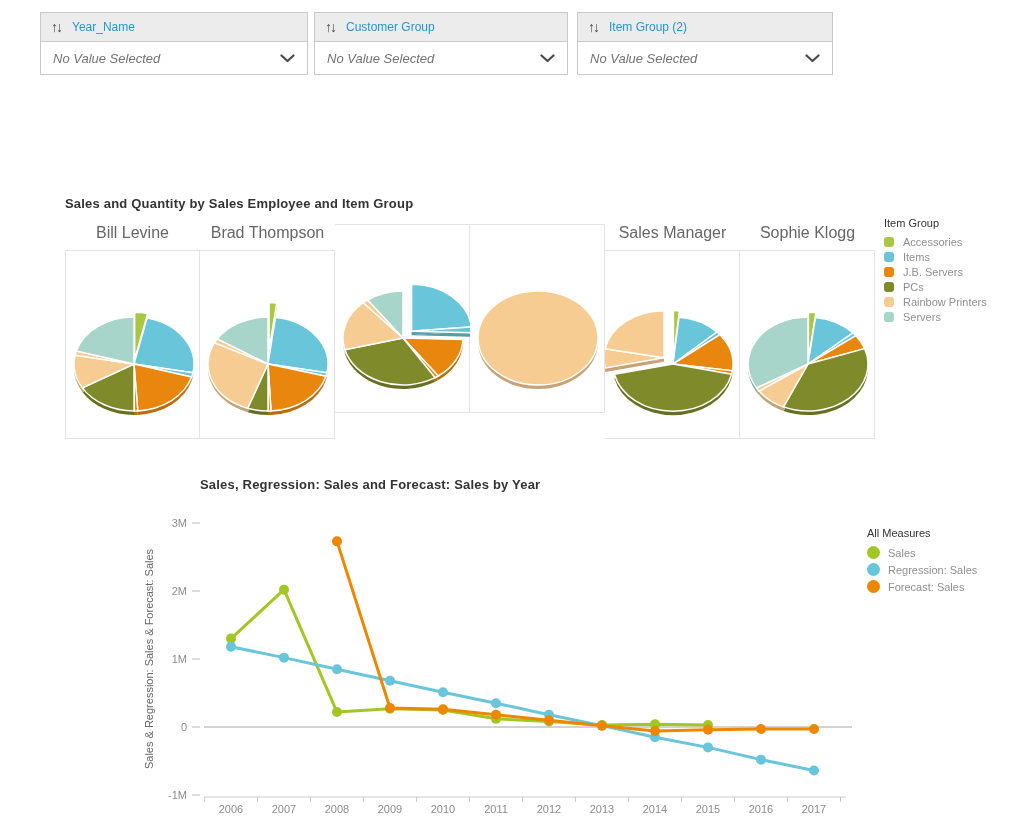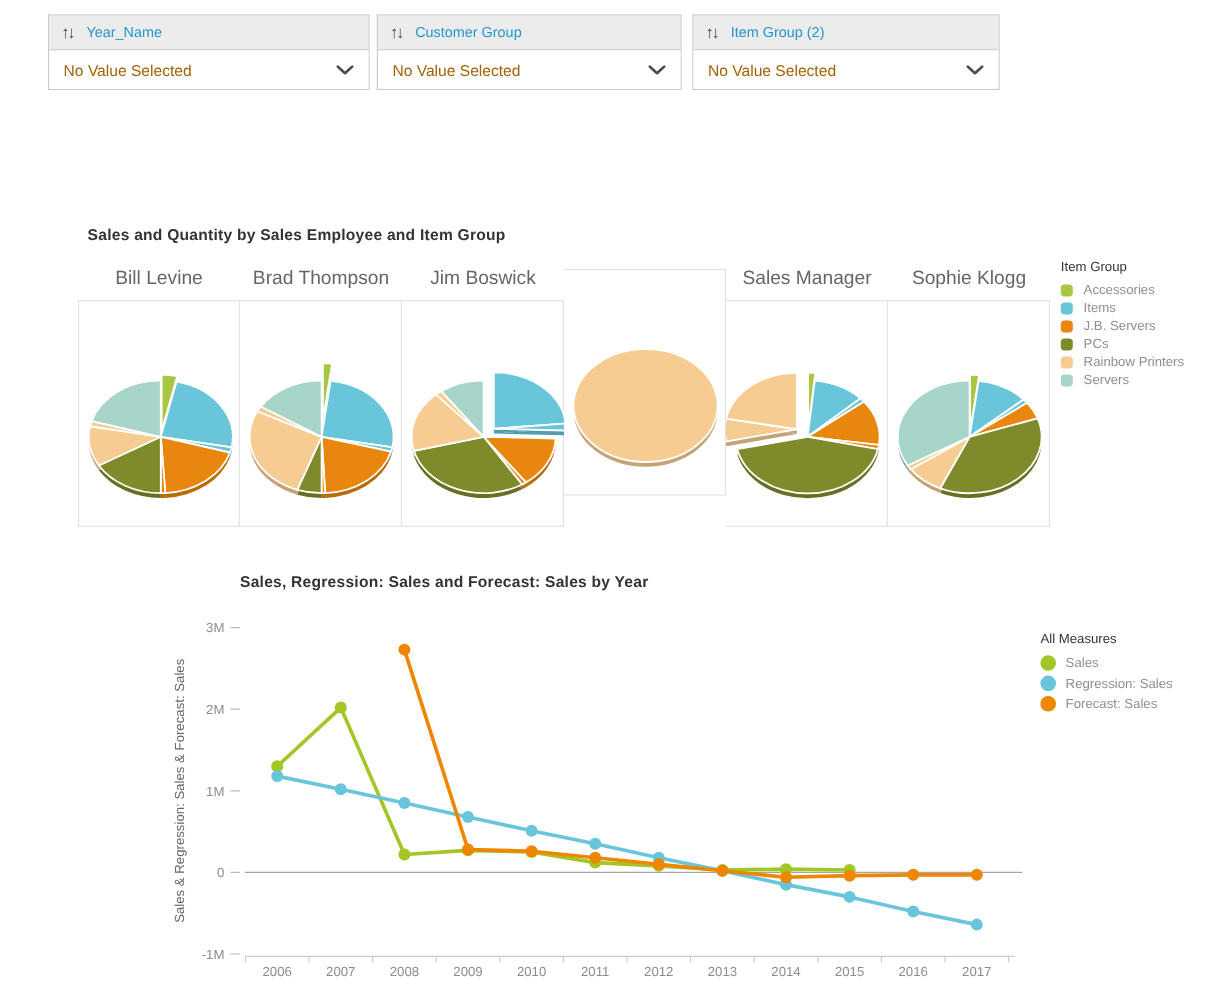--- a/index.html
+++ b/index.html
@@ -4,21 +4,21 @@
 <style>
   html,body{margin:0;padding:0;background:#fff;}
   body{font-family:"Liberation Sans",sans-serif;}
   .page{position:relative;width:1024px;height:824px;background:#ffffff;overflow:hidden;}
 
   
   .filter{position:absolute;top:12px;border:1px solid #c9c9c9;background:#fff;box-sizing:border-box;}
   .filter-header{height:28px;background:#ececec;border-bottom:1px solid #c9c9c9;display:flex;align-items:center;padding:0 10px;gap:11px;cursor:pointer;}
   .sort-icon{font-weight:bold;color:#4a4a4a;font-size:14px;letter-spacing:-2px;line-height:1;}
   .filter-label{color:#2496cd;font-size:12px;}
-  .filter-value{height:32px;display:flex;align-items:center;justify-content:space-between;padding:0 12px 0 12px;font-size:13px;color:#a16207;cursor:pointer;background:#fff;}
+  .filter-value{height:32px;display:flex;align-items:center;justify-content:space-between;padding:0 12px 0 12px;font-size:13px;color:#737373;cursor:pointer;background:#fff;font-style:italic;}
   .chev{flex:0 0 auto;}
 
   
   .chart-title{position:absolute;font-size:13px;font-weight:bold;color:#333;letter-spacing:.2px;}
   .pie-grid{position:absolute;left:65px;top:224px;display:flex;}
   .pie-col{width:135px;box-sizing:border-box;}
   .pie-col-header{height:26px;text-align:center;font-size:16px;color:#666;}
   .pie-cell{height:187px;border-top:1px solid #e3e3e3;border-bottom:1px solid #e3e3e3;border-right:1px solid #e3e3e3;box-sizing:content-box;}
   .pie-col:first-child .pie-cell{border-left:1px solid #e3e3e3;}
   .pie-cell svg{display:block;}
@@ -74,21 +74,21 @@
       <span class="filter-label">Item Group (2)</span>
     </div>
     <div class="filter-value">
       <span>No Value Selected</span>
       <svg class="chev" width="15" height="9" viewBox="0 0 15 9">
           <path d="M1.5 1.5 L7.5 7 L13.5 1.5" fill="none" stroke="#4a4a4a" stroke-width="2.2" stroke-linecap="round" stroke-linejoin="round"></path>
         </svg>
     </div>
   </div>
 
-  <div class="chart-title" style="left:65px;top:188px;margin-left:8px;">Sales and Quantity by Sales Employee and Item Group</div>
+  <div class="chart-title" style="left:65px;top:196px;">Sales and Quantity by Sales Employee and Item Group</div>
   <div class="pie-grid" id="pie-grid">
       <div class="pie-col">
         <div class="pie-col-header">Bill Levine</div>
         <div class="pie-cell">
           <svg width="135" height="187">
             <path d="M 68.7 112.2 L 68.7 65.2 A 60 47 0 0 1 81.7 66.4 Z" fill="rgb(134,159,54)"></path>
             <path d="M 68.0 117.0 L 81.1 71.1 A 60 47 0 0 1 126.9 125.8 Z" fill="rgb(83,158,174)"></path>
             <path d="M 68.0 117.0 L 126.9 125.8 A 60 47 0 0 1 125.6 130.1 Z" fill="rgb(83,158,174)"></path>
             <path d="M 68.0 117.0 L 125.6 130.1 A 60 47 0 0 1 71.8 163.9 Z" fill="rgb(186,107,11)"></path>
             <path d="M 68.0 117.0 L 71.8 163.9 A 60 47 0 0 1 68.0 164.0 Z" fill="rgb(186,107,11)"></path>
@@ -127,21 +127,20 @@
             <path fill="#e8860e" stroke="#ffffff" stroke-width="1.5" d="M 68.0 113.0 L 125.9 125.3 A 60 47 0 0 1 71.0 159.9 Z"></path>
             <path fill="#e8860e" stroke="#ffffff" stroke-width="1.5" d="M 68.0 113.0 L 71.0 159.9 A 60 47 0 0 1 68.0 160.0 Z"></path>
             <path fill="#7f8b2b" stroke="#ffffff" stroke-width="1.5" d="M 68.0 113.0 L 68.0 160.0 A 60 47 0 0 1 47.7 157.2 Z"></path>
             <path fill="#f7cc93" stroke="#ffffff" stroke-width="1.5" d="M 68.0 113.0 L 47.7 157.2 A 60 47 0 0 1 14.5 91.7 Z"></path>
             <path fill="#f7cc93" stroke="#ffffff" stroke-width="1.5" d="M 68.0 113.0 L 14.5 91.7 A 60 47 0 0 1 17.3 87.8 Z"></path>
             <path fill="#a8d5c9" stroke="#ffffff" stroke-width="1.5" d="M 68.0 113.0 L 17.3 87.8 A 60 47 0 0 1 68.0 66.0 Z"></path>
           </svg>
         </div>
       </div>
       <div class="pie-col">
-        <div class="pie-col-header">Jim Boswick</div>
         <div class="pie-cell">
           <svg width="135" height="187">
             <path d="M 76.6 110.3 L 76.6 63.3 A 60 47 0 0 1 136.4 105.9 Z" fill="rgb(83,158,174)"></path>
             <path d="M 76.6 110.3 L 136.4 105.9 A 60 47 0 0 1 136.6 111.8 Z" fill="rgb(83,158,174)"></path>
             <path d="M 68.0 117.0 L 128.0 118.5 A 60 47 0 0 1 103.3 155.0 Z" fill="rgb(186,107,11)"></path>
             <path d="M 68.0 117.0 L 103.3 155.0 A 60 47 0 0 1 100.1 156.7 Z" fill="rgb(186,107,11)"></path>
             <path d="M 68.0 117.0 L 100.1 156.7 A 60 47 0 0 1 9.9 128.7 Z" fill="rgb(102,111,34)"></path>
             <path d="M 68.0 117.0 L 9.9 128.7 A 60 47 0 0 1 28.3 81.7 Z" fill="rgb(198,163,118)"></path>
             <path d="M 68.0 117.0 L 28.3 81.7 A 60 47 0 0 1 32.7 79.0 Z" fill="rgb(198,163,118)"></path>
             <path d="M 68.0 117.0 L 32.7 79.0 A 60 47 0 0 1 68.0 70.0 Z" fill="rgb(134,170,161)"></path>

